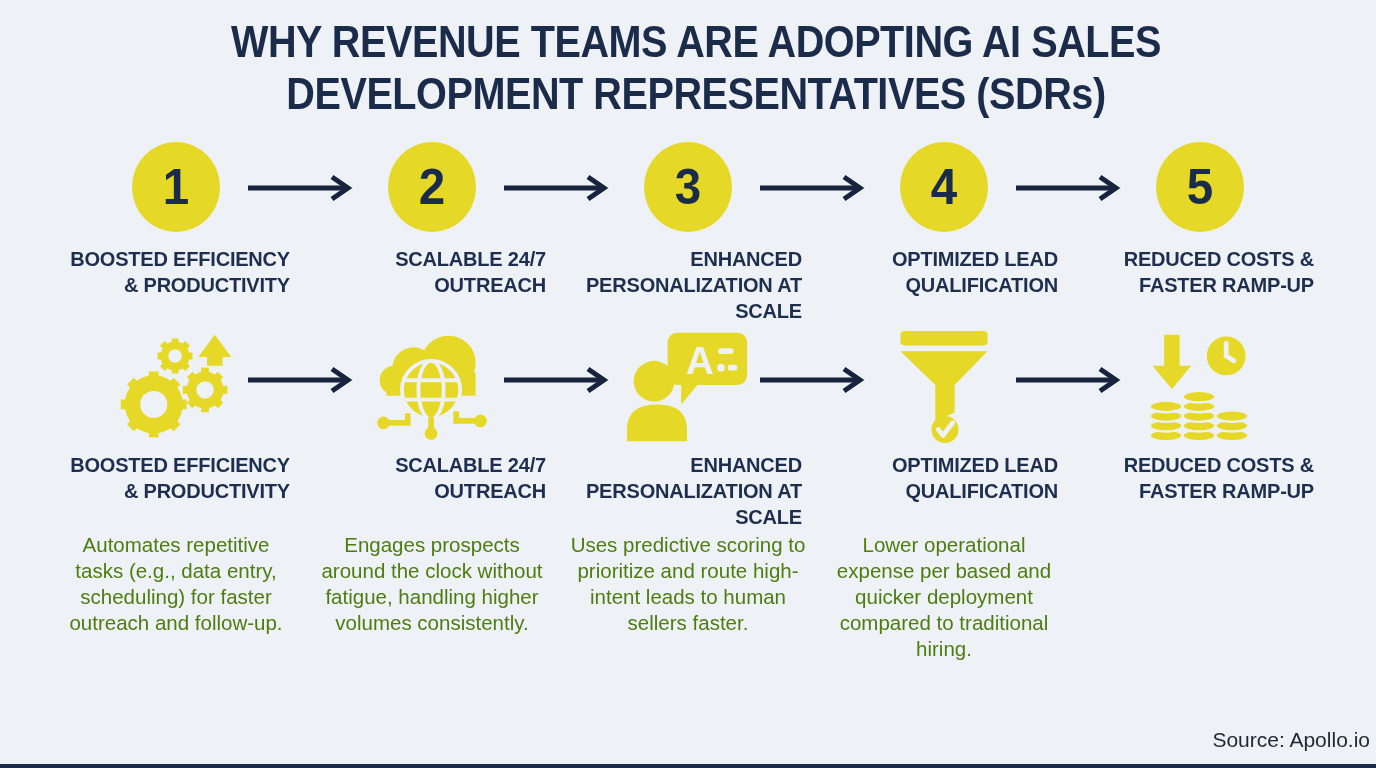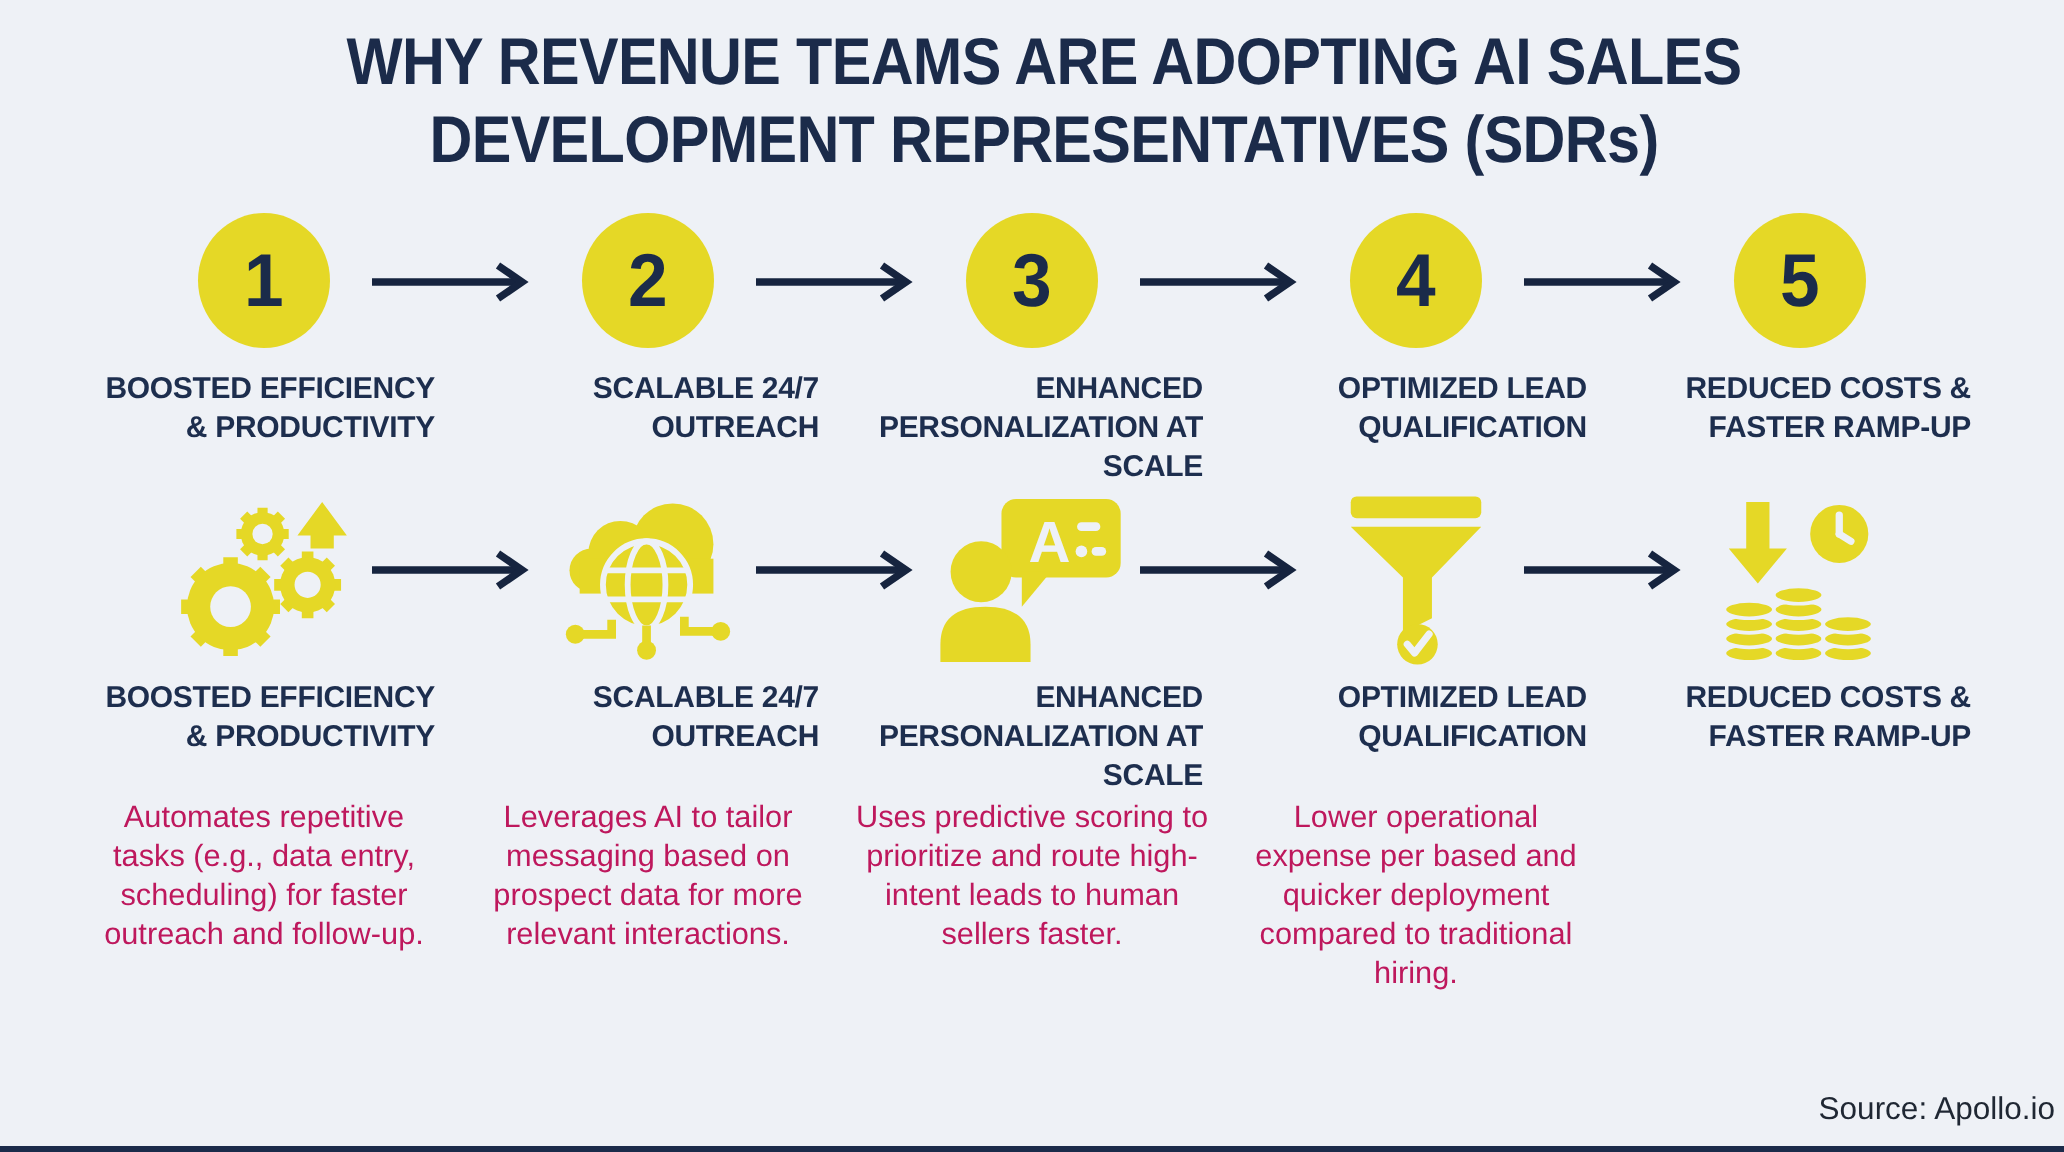--- a/index.html
+++ b/index.html
@@ -38,21 +38,21 @@
   
   .step-label{
     width:228px;text-align:right;
     font-size:20px;font-weight:800;line-height:1.3;
     color:#1d2e4e;letter-spacing:-0.2px;
   }
   
   .step-desc{
     width:238px;text-align:center;
     font-size:20.5px;font-weight:400;line-height:1.27;
-    color:#be185d;
+    color:#4d7c0f;
   }
   
   .flow-arrow{position:absolute;width:120px;height:28px;}
   .fa1{top:174px;} .fa2{top:366px;}
   .ax1{left:244px;} .ax2{left:500px;} .ax3{left:756px;} .ax4{left:1012px;}
   
   .step-icon{width:126px;height:116px;}
   
   .source{
     position:absolute;top:728px;right:22px;
@@ -229,21 +229,21 @@
   <div class="row row-labels2">
     <div class="step-label">BOOSTED EFFICIENCY &amp; PRODUCTIVITY</div>
     <div class="step-label">SCALABLE 24/7 OUTREACH</div>
     <div class="step-label">ENHANCED PERSONALIZATION AT SCALE</div>
     <div class="step-label">OPTIMIZED LEAD QUALIFICATION</div>
     <div class="step-label">REDUCED COSTS &amp; FASTER RAMP-UP</div>
   </div>
 
   <div class="row row-desc">
     <div class="step-desc">Automates repetitive tasks (e.g., data entry, scheduling) for faster outreach and follow-up.</div>
-    <div class="step-desc">Leverages AI to tailor messaging based on prospect data for more relevant interactions.</div>
+    <div class="step-desc">Engages prospects around the clock without fatigue, handling higher volumes consistently.</div>
     <div class="step-desc">Uses predictive scoring to prioritize and route high-intent leads to human sellers faster.</div>
     <div class="step-desc">Lower operational expense per based and quicker deployment compared to traditional hiring.</div>
   </div>
 
   <div class="source">Source: Apollo.io</div>
   <div class="bottom-bar"></div>
 
 </div>
 
 </body></html>

